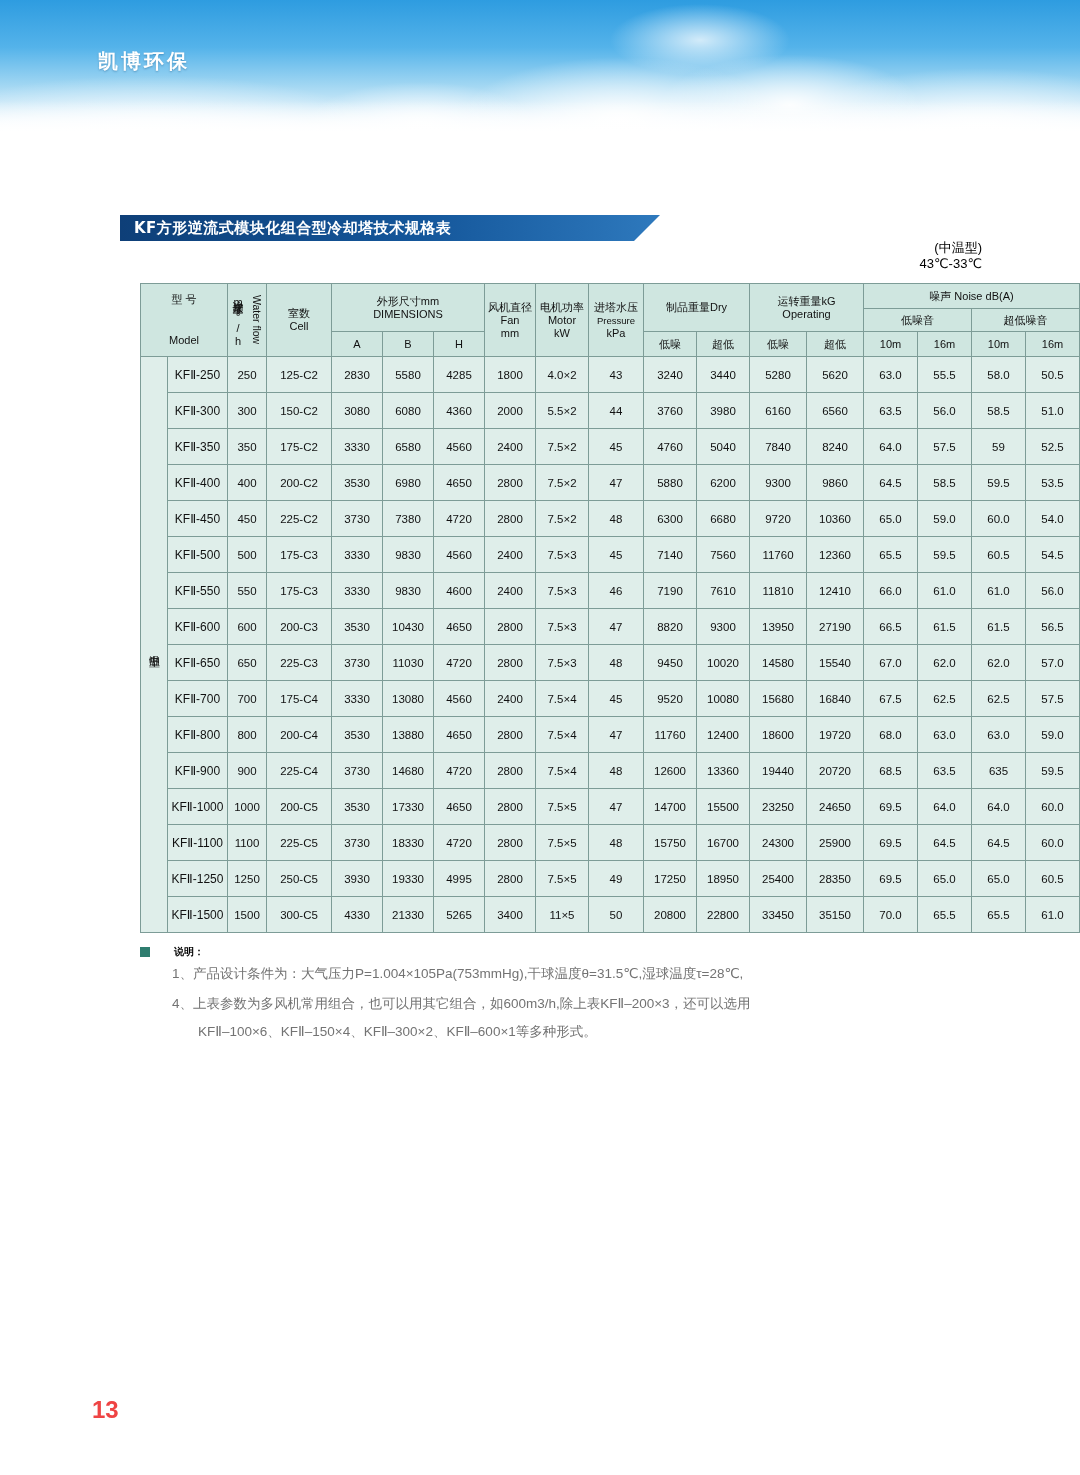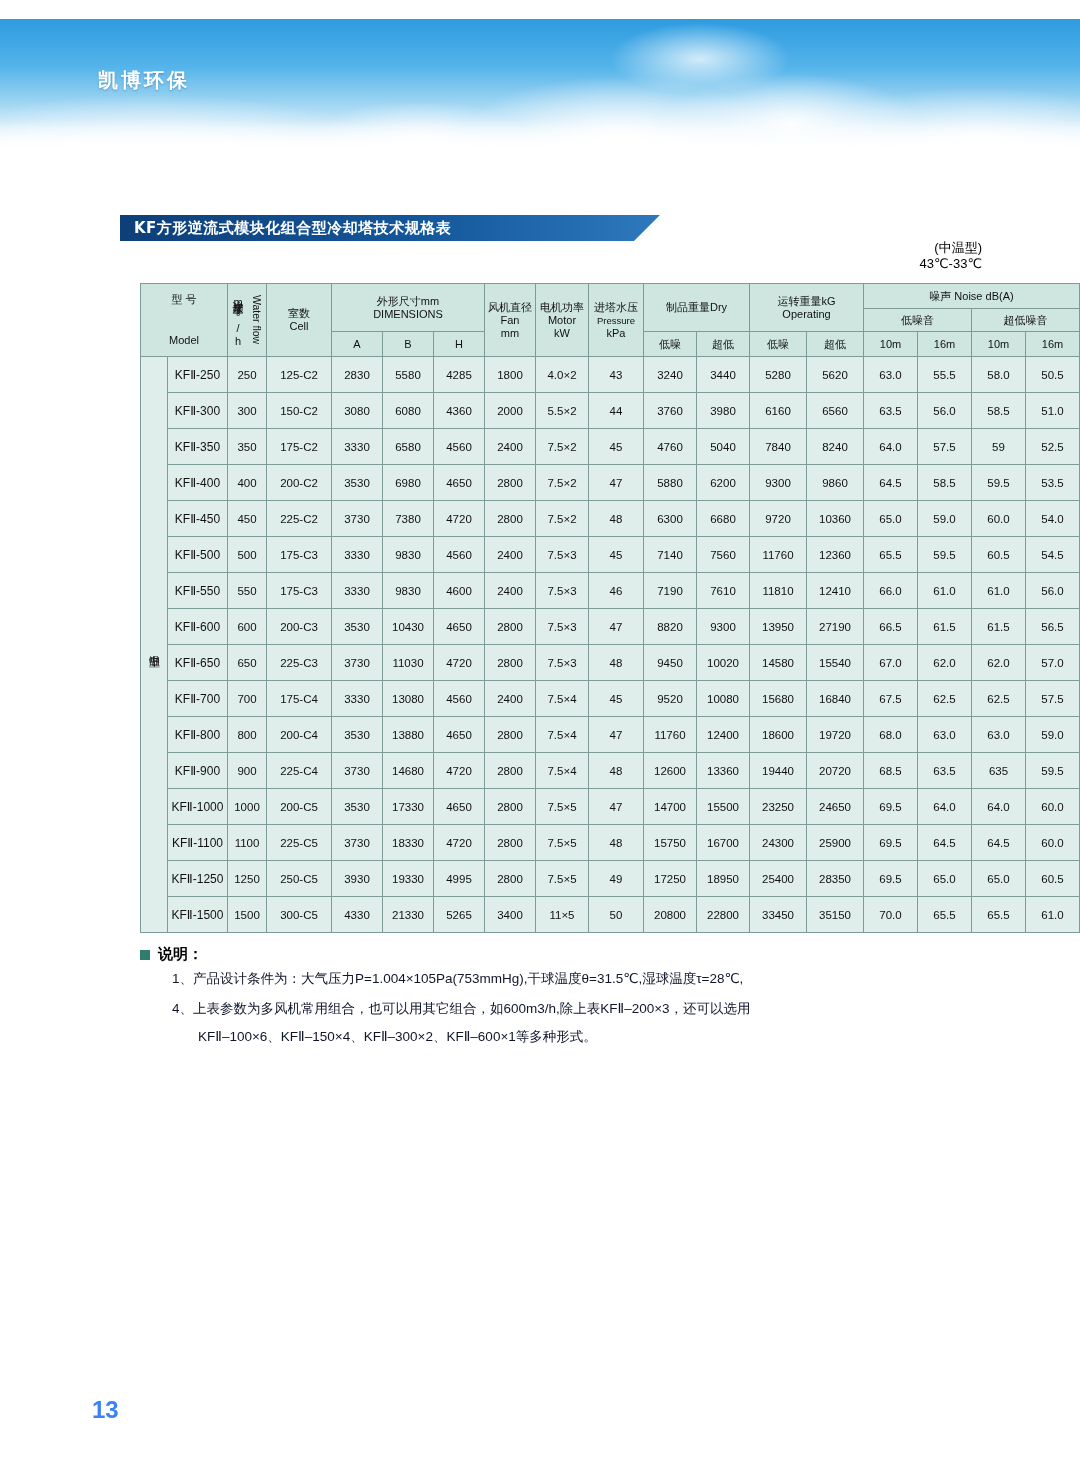--- a/index.html
+++ b/index.html
@@ -14,21 +14,20 @@
   .sky{
     position:absolute;left:0;top:0;width:1080px;height:135px;
     background:
       radial-gradient(ellipse 230px 90px at 620px 120px, rgba(255,255,255,.98) 0%, rgba(255,255,255,.0) 70%),
       radial-gradient(ellipse 180px 70px at 790px 105px, rgba(255,255,255,.95) 0%, rgba(255,255,255,0) 72%),
       radial-gradient(ellipse 160px 60px at 420px 125px, rgba(255,255,255,.9) 0%, rgba(255,255,255,0) 72%),
       radial-gradient(ellipse 250px 80px at 980px 128px, rgba(255,255,255,.9) 0%, rgba(255,255,255,0) 75%),
       radial-gradient(ellipse 120px 48px at 700px 40px, rgba(255,255,255,.75) 0%, rgba(255,255,255,0) 75%),
       radial-gradient(ellipse 300px 70px at 150px 130px, rgba(255,255,255,.8) 0%, rgba(255,255,255,0) 78%),
       linear-gradient(180deg,#2e9ce0 0%,#54b3ea 35%,#9ed5f2 62%,#e8f5fc 88%,#ffffff 100%);
-    margin-top: 19px;
   }
   .sky:after{
     content:"";position:absolute;left:0;bottom:0;width:1080px;height:34px;
     background:linear-gradient(180deg,rgba(255,255,255,0) 0%,#ffffff 92%);
   }
   .brand{
     position:absolute;left:98px;top:48px;
     font-size:20px;font-weight:bold;color:#ffffff;letter-spacing:3px;
     text-shadow:0 1px 2px rgba(0,60,110,.35);
   }
@@ -77,28 +76,28 @@
   .vert-en{
     writing-mode:vertical-rl;
     text-orientation:mixed;
     font-size:10.5px;
     margin:0 auto;
   }
   .leftcat{width:26px;background:#dfeeea;}
   .model-cell{text-align:center;font-size:12px;}
   
   .notes{position:absolute;left:140px;top:945px;width:840px;}
-  .notes-title{font-size:15px;font-weight:bold;display:flex;align-items:center;}
+  .notes-title{font-size:10px;font-weight:bold;display:flex;align-items:center;gap:16px;}
   .sqr{display:inline-block;width:10px;height:10px;background:#2f7d6f;margin-right:8px;}
-  .note{font-size:13.5px;line-height:30px;margin-left:32px;color:#0f172a;}
+  .note{font-size:13.5px;line-height:30px;margin-left:32px;color:#737373;}
   .note.indent2{margin-left:58px;line-height:26px;}
   
   .pageno{
     position:absolute;left:92px;top:1396px;
-    font-size:24px;font-weight:bold;color:#3b82f6;text-align:center;
+    font-size:24px;font-weight:bold;color:#ef4444;text-align:center;
   }
 </style>
 </head>
 <body>
 
 <div class="sky">
   <div class="brand">凯博环保</div>
 </div>
 
 <div class="banner-wrap">

